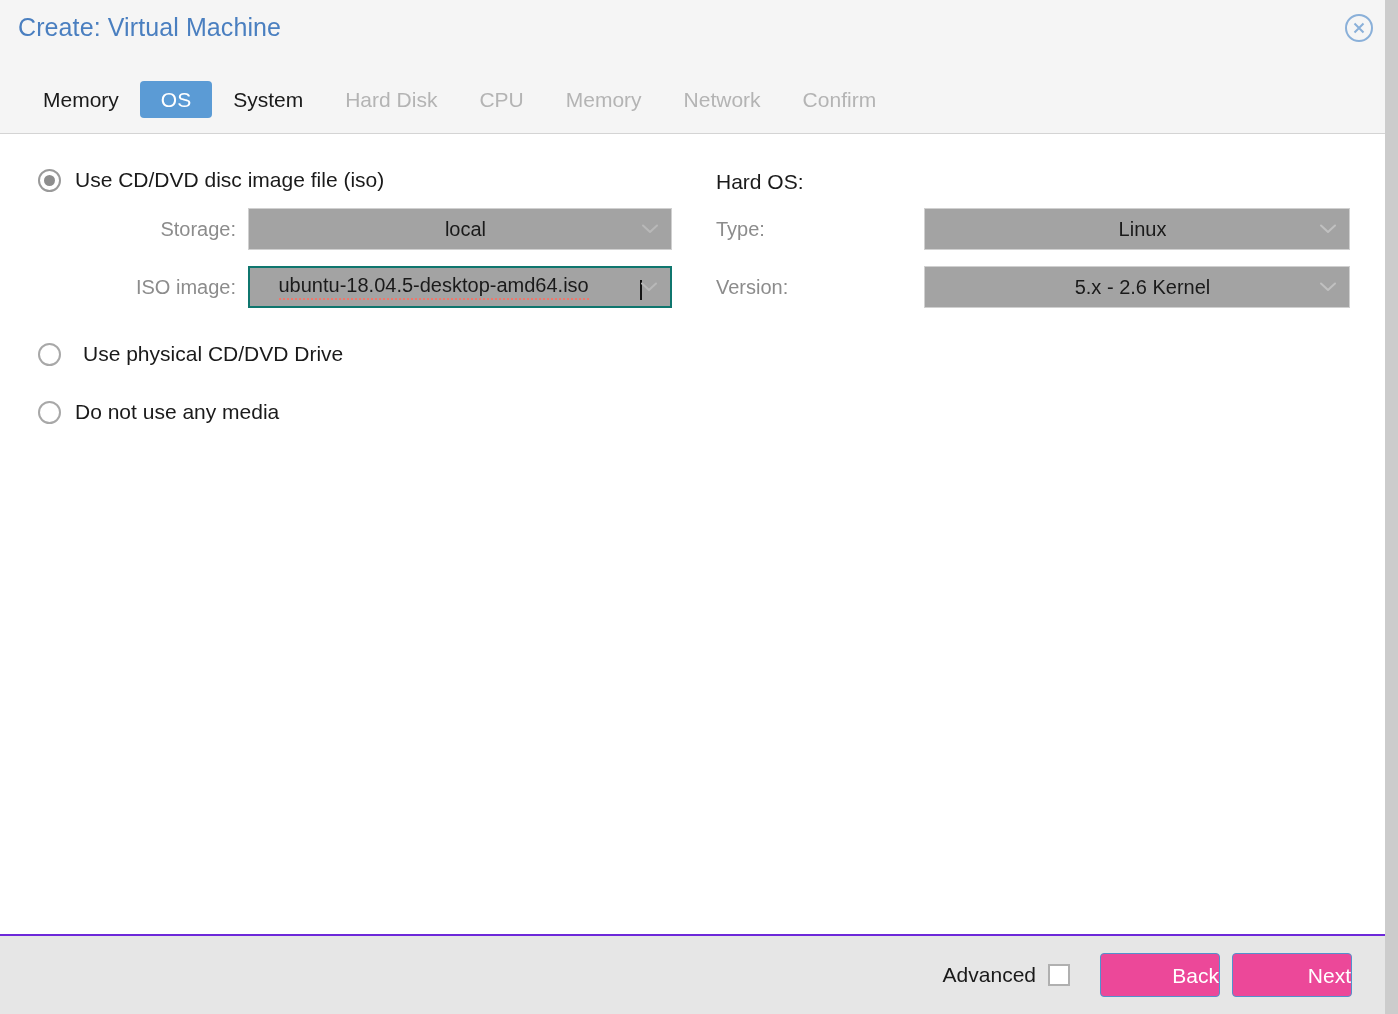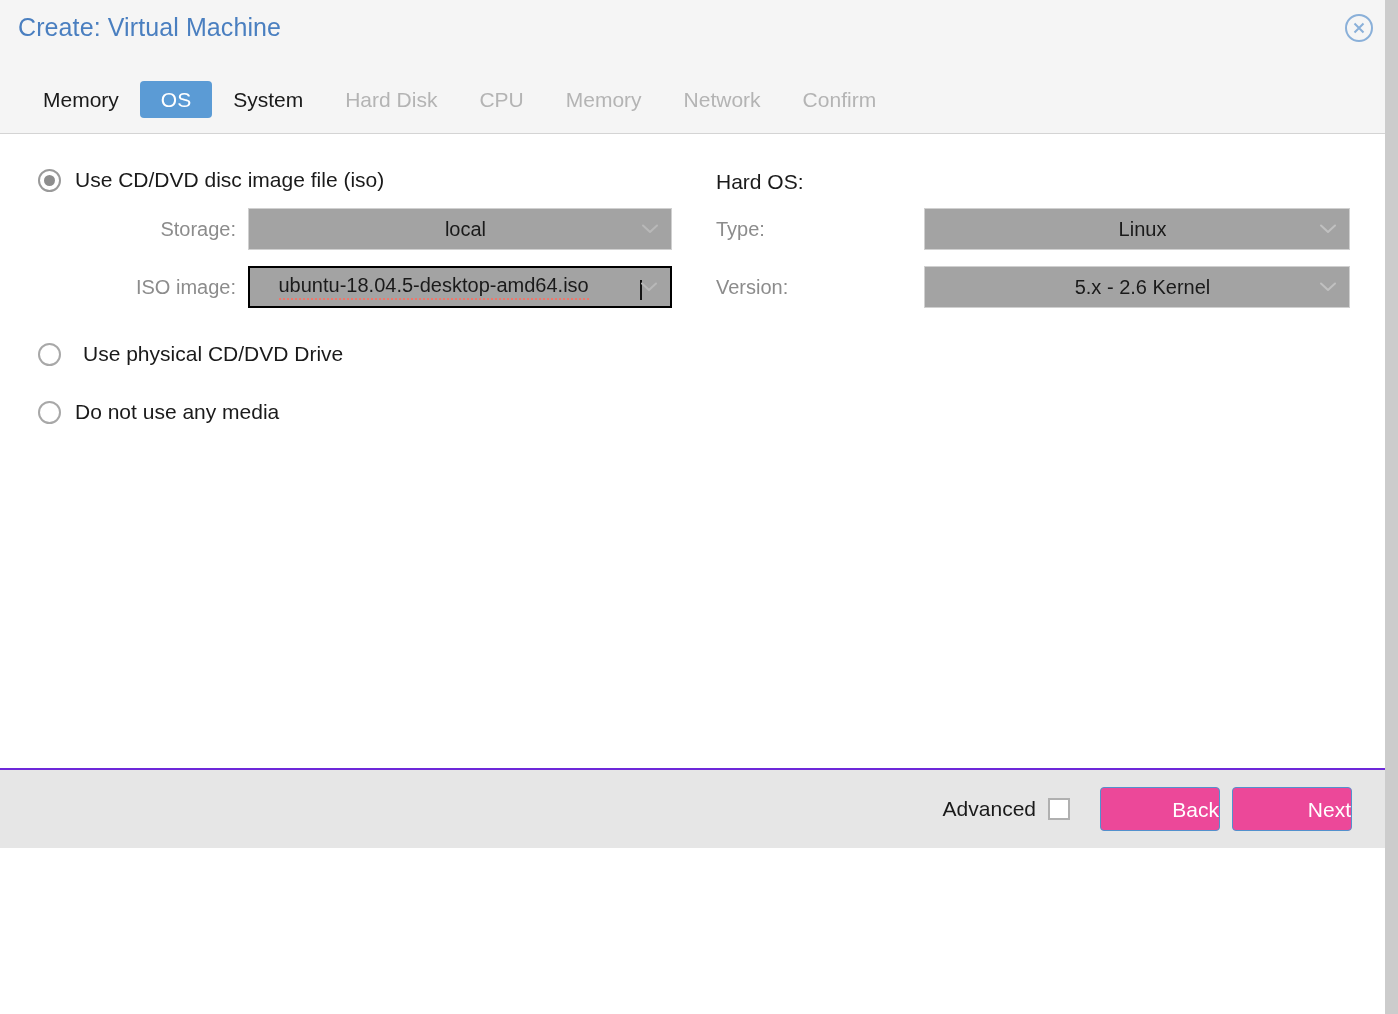--- a/index.html
+++ b/index.html
@@ -8,21 +8,21 @@
     width: 1398px;
     height: 1014px;
     font-family: "Liberation Sans", sans-serif;
     background: #ffffff;
     overflow: hidden;
   }
 
   #dialog {
     position: relative;
     width: 1398px;
-    height: 848px;
+    height: 1014px;
     background: #ffffff;
     display: flex;
     flex-direction: column;
   }
 
   
   #header {
     position: relative;
     height: 134px;
     background: #f5f5f5;
@@ -157,21 +157,21 @@
     width: 424px;
     height: 42px;
     background: #a3a3a3;
     border: 1px solid #d0d0d0;
     display: flex;
     align-items: center;
     cursor: pointer;
     justify-content: center;
   }
   .combo.focused {
-    border: 2px solid #000000;
+    border: 2px solid #0f766e;
   }
   .combo-text {
     font-size: 20px;
     color: #1a1a1a;
     padding-left: 11px;
     white-space: nowrap;
     overflow: hidden;
   }
   .combo-arrow {
     position: absolute;

